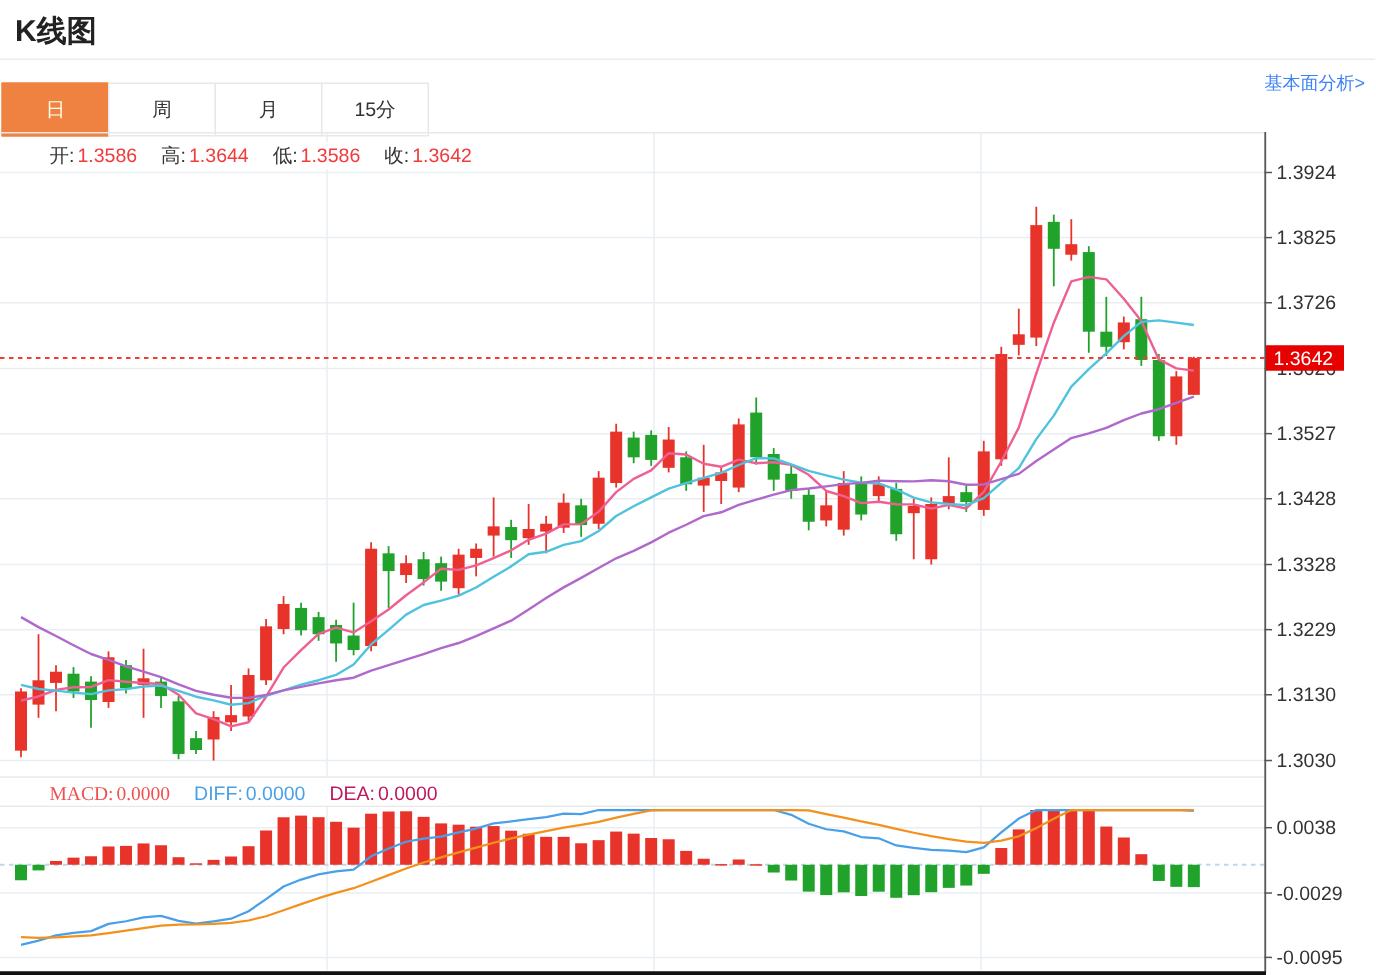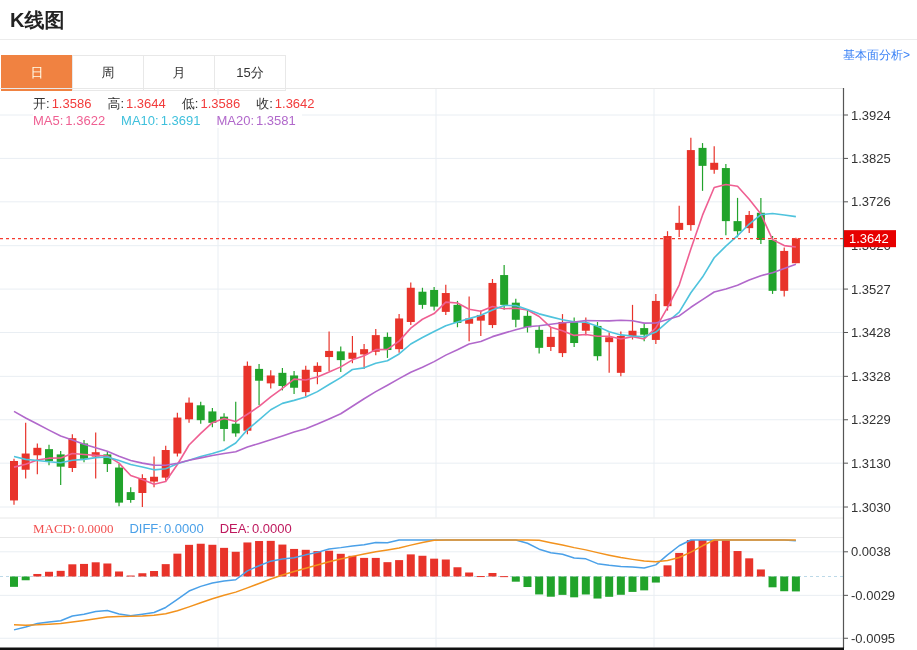--- a/index.html
+++ b/index.html
@@ -306,20 +306,17 @@
       <text x="851" y="642.75" font-size="13" fill="#333333">-0.0095</text>
       <rect x="844" y="230.157" width="52" height="17" fill="#e70000"></rect>
       <text x="849" y="243.157" font-size="13" fill="#ffffff">1.3642</text>
       <line x1="0" y1="648.8" x2="844" y2="648.8" stroke="#111111" stroke-width="2.5"></line>
     </svg>
 
   <div class="info-row" id="ohlc-row">
     <span class="lbl sgap">开:</span><span class="v-red gap">1.3586</span><span class="lbl sgap">高:</span><span class="v-red gap">1.3644</span><span class="lbl sgap">低:</span><span class="v-red gap">1.3586</span><span class="lbl sgap">收:</span><span class="v-red">1.3642</span>
   </div>
 
-  <div class="info-row" id="ma-row">
-    <span class="c-ma5 sgap">MA5:</span><span class="c-ma5 gap">1.3622</span><span class="c-ma10 sgap">MA10:</span><span class="c-ma10 gap">1.3691</span><span class="c-ma20 sgap">MA20:</span><span class="c-ma20">1.3581</span>
-  </div>
 
   <div class="info-row" id="macd-row">
     <span class="c-macd sgap">MACD:</span><span class="c-macd gap">0.0000</span><span class="c-diff sgap">DIFF:</span><span class="c-diff gap">0.0000</span><span class="c-dea sgap">DEA:</span><span class="c-dea">0.0000</span>
   </div>
 </div>
 
 </body></html>

